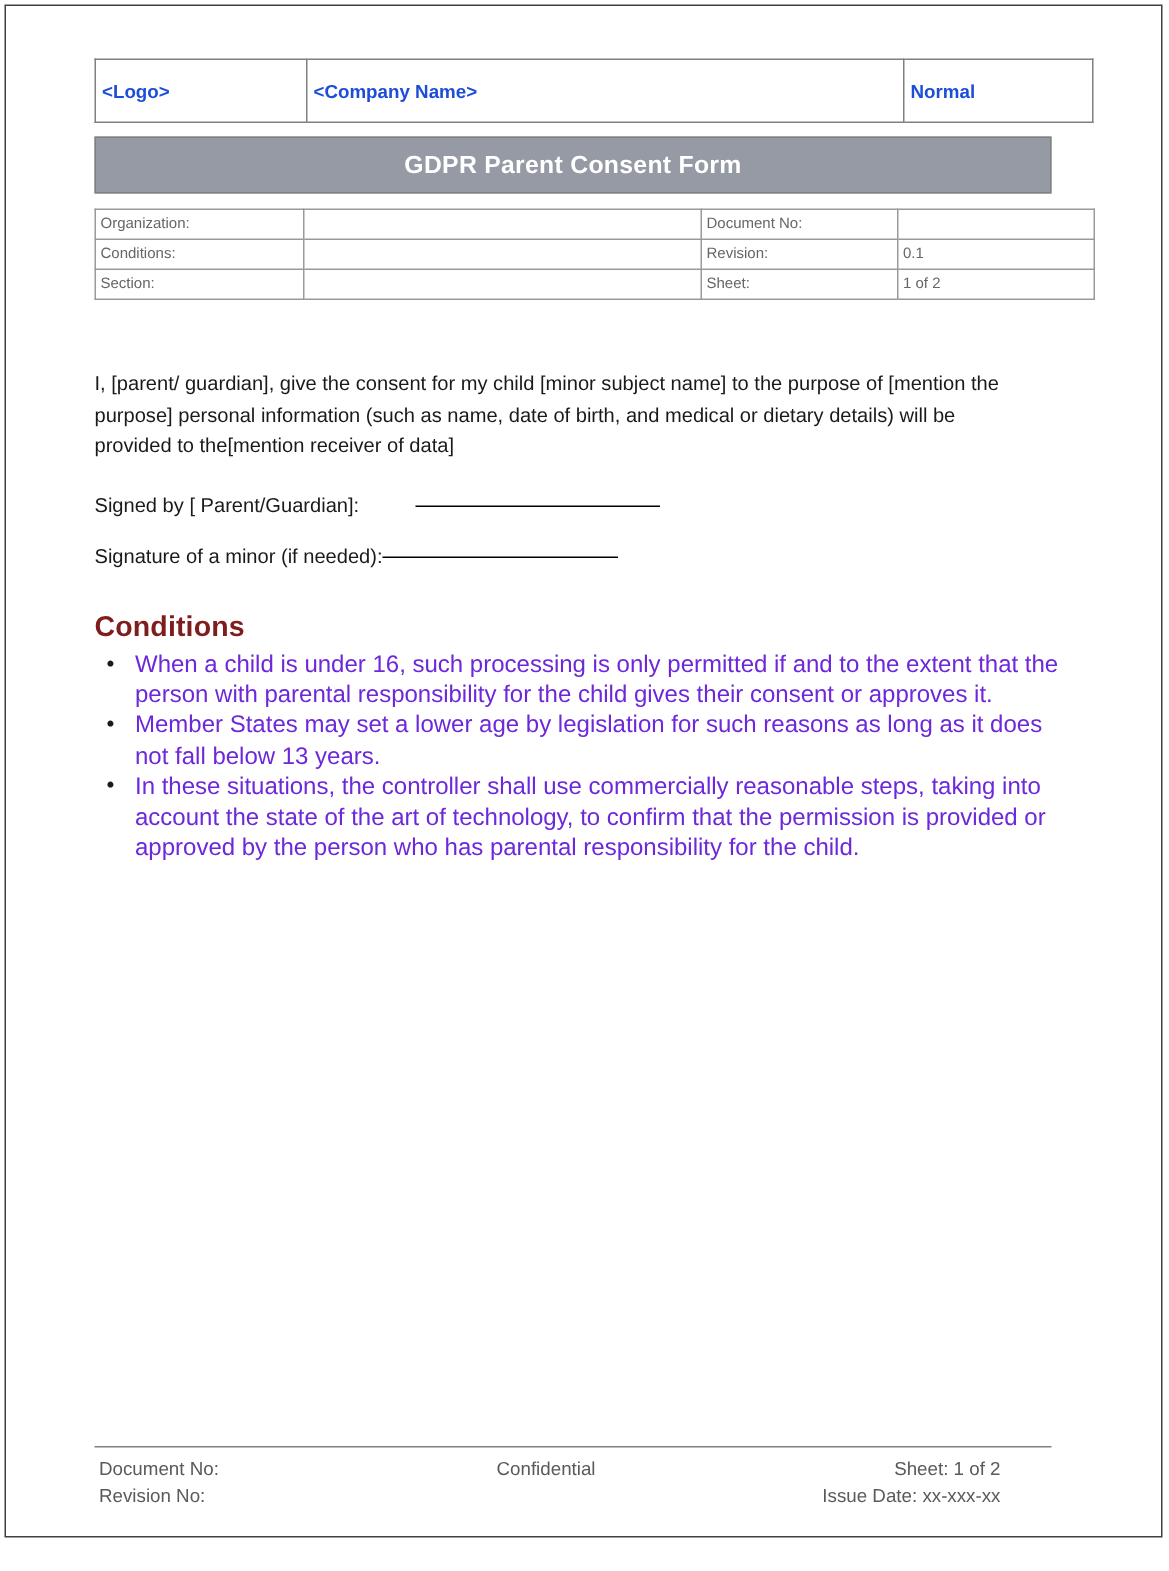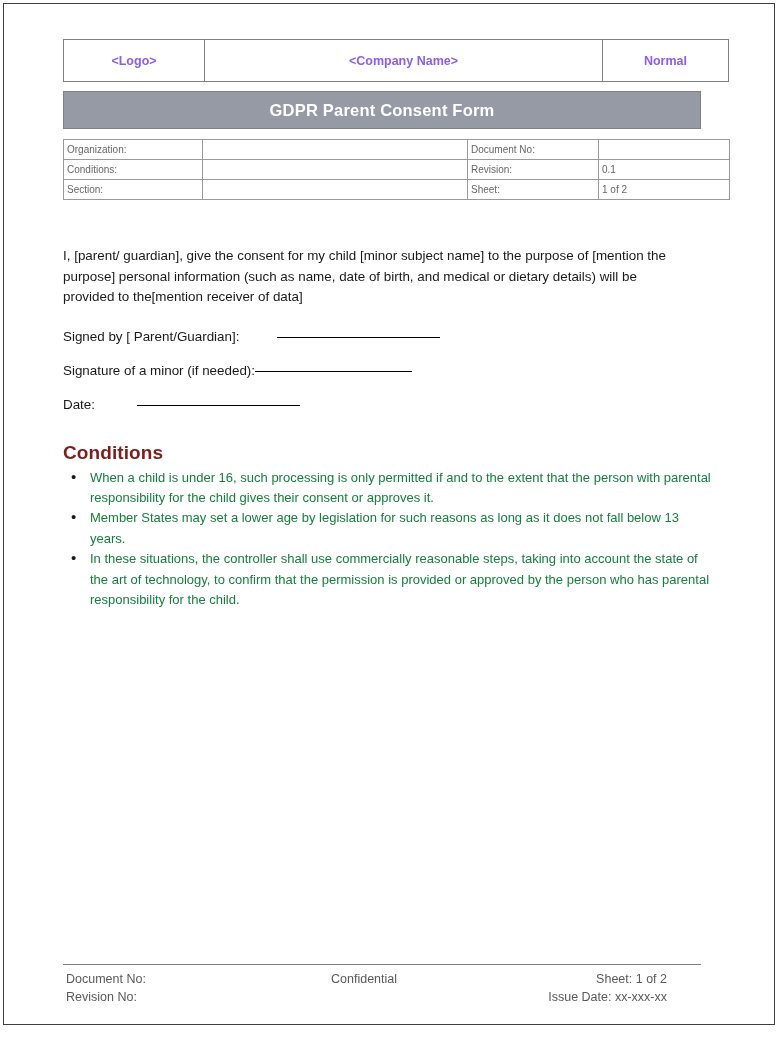--- a/index.html
+++ b/index.html
@@ -38,25 +38,25 @@
   table.hdr-table {
     border-collapse: collapse;
     table-layout: fixed;
     width: 638px;
     margin: 0;
   }
   table.hdr-table td {
     border: 1px solid #808080;
     height: 41px;
     padding: 0 4px;
-    text-align: center;
+    text-align: left;
     vertical-align: middle;
     font-size: 12.5px;
     font-weight: bold;
-    color: #8b5cf6;
+    color: #1d4ed8;
   }
   .col-logo   { width: 132px; }
   .col-name   { width: 389px; }
   .col-normal { width: 117px; }
 
   
   .title-bar {
     margin-top: 9px;
     width: 638px;
     height: 38px;
@@ -136,24 +136,24 @@
   }
 
   ul.cond-list {
     margin: 0;
     padding: 0;
     list-style: none;
   }
   ul.cond-list li {
     position: relative;
     padding-left: 27px;
-    font-size: 13px;
+    font-size: 16px;
     line-height: 20.2px;
     margin: 0 0 0.5px 0;
-    color: #15803d;
+    color: #6d28d9;
   }
   ul.cond-list li::before {
     content: "\2022";
     position: absolute;
     left: 8px;
     top: -1px;
     font-size: 15px;
     color: #1a1a1a;
   }
   li.b1 { width: 625px; }
@@ -233,21 +233,20 @@
 
     <div class="body-area">
 
       <p class="para">I, [parent/ guardian], give the consent for my child [minor subject name] to the purpose of [mention the purpose] personal information (such as name, date of birth, and medical or dietary details) will be provided to the[mention receiver of data]</p>
 
       <div class="sig-block">
         <div class="sig-line"><span>Signed by [ Parent/Guardian]:</span><span class="rule w1"></span></div>
 
         <div class="sig-line"><span>Signature of a minor (if needed):</span><span class="rule w2"></span></div>
 
-        <div class="sig-line"><span>Date:</span><span class="rule w3"></span></div>
       </div>
 
       <h2 class="conditions">Conditions</h2>
 
       <ul class="cond-list">
         <li class="b1">When a child is under 16, such processing is only permitted if and to the extent that the person with parental responsibility for the child gives their consent or approves it.</li>
         <li class="b2">Member States may set a lower age by legislation for such reasons as long as it does not fall below 13 years.</li>
         <li class="b3">In these situations, the controller shall use commercially reasonable steps, taking into account the state of the art of technology, to confirm that the permission is provided or approved by the person who has parental responsibility for the child.</li>
       </ul>
 

